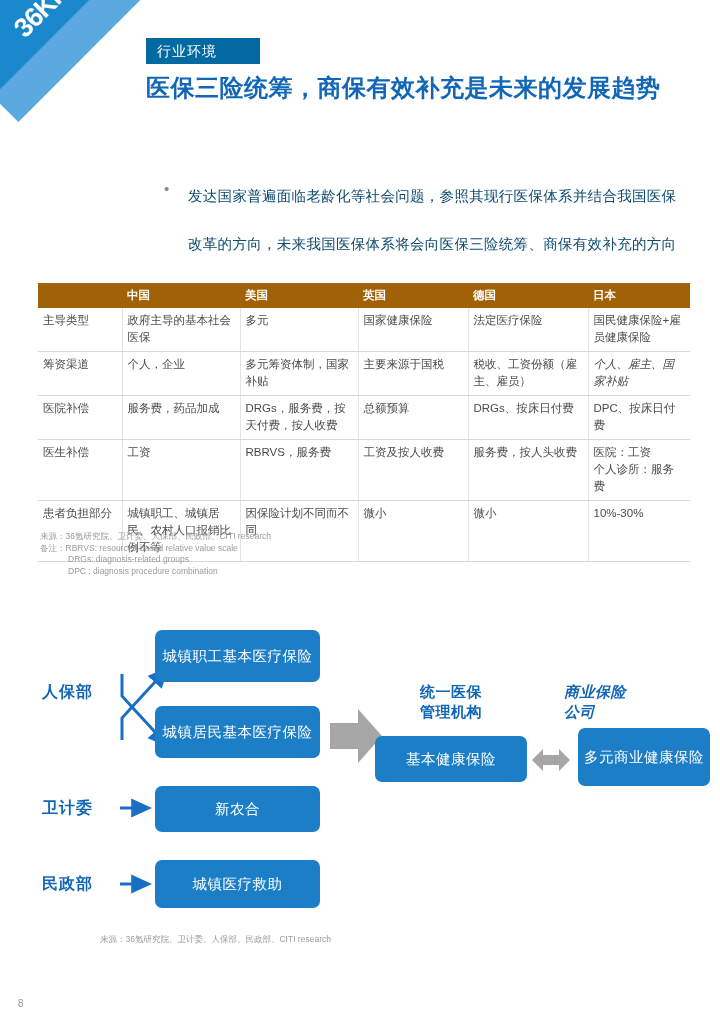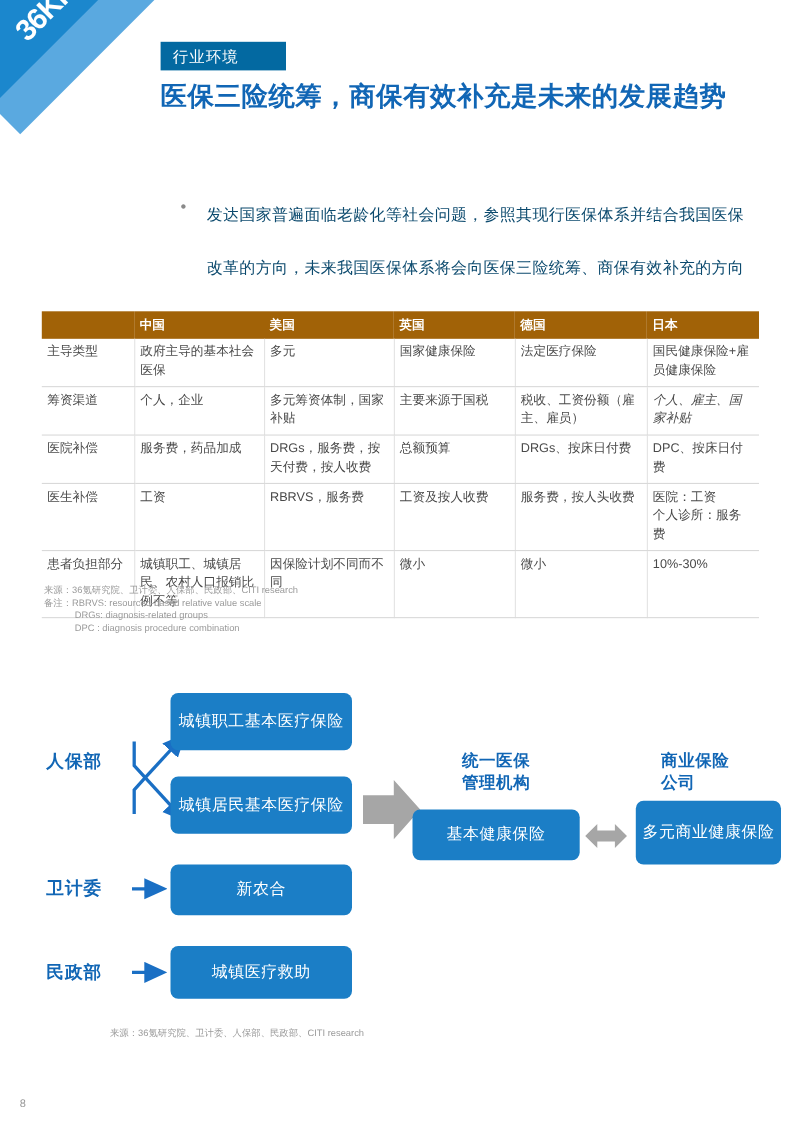--- a/index.html
+++ b/index.html
@@ -325,19 +325,19 @@
   </svg>
 
   <div class="group-heading" style="left:420px; top:82px; white-space:pre-line;">统一医保
 管理机构</div>
   <div class="blue-box" style="left:375px; top:136px; width:152px; height:46px;">基本健康保险</div>
 
   <svg style="position:absolute; left:530px; top:142px;" width="42" height="36">
     <path d="M2,18 L13,7 L13,13 L29,13 L29,7 L40,18 L29,29 L29,23 L13,23 L13,29 z" fill="#a6a6a6"></path>
   </svg>
 
-  <div class="group-heading" style="left:601px; top:82px; white-space:pre-line;">商业保险
+  <div class="group-heading" style="left:564px; top:82px; white-space:pre-line;font-style:italic;">商业保险
 公司</div>
   <div class="blue-box" style="left:578px; top:128px; width:132px; height:58px;">多元商业健康保险</div>
 </div>
 
 <div id="diagram-source">来源：36氪研究院、卫计委、人保部、民政部、CITI research</div>
 <div id="page-number">8</div>
 
 </body></html>

